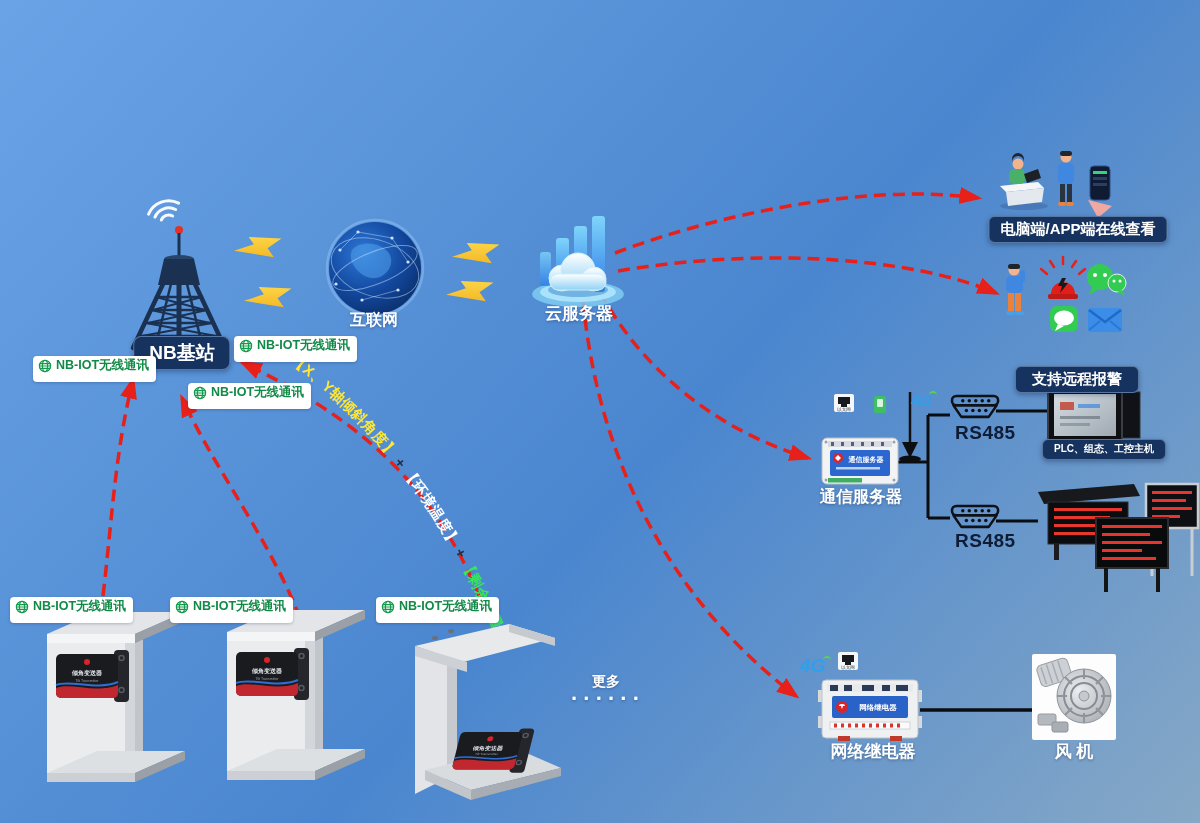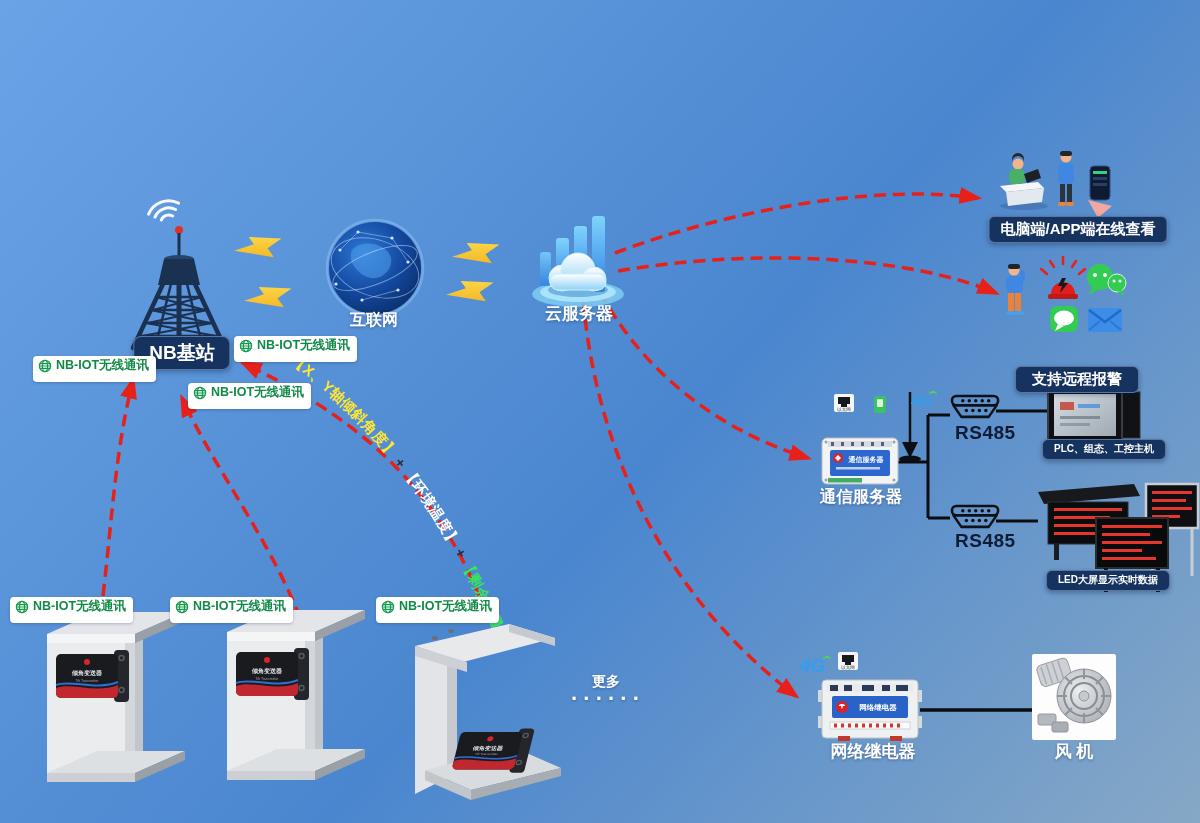--- a/index.html
+++ b/index.html
@@ -430,21 +430,20 @@
       <path d="M1,22 L12,13 M33,22 L22,13" stroke="#1f6ac8" stroke-width="2" opacity="0.6" fill="none"></path>
     </g>
   </g>
 </svg>
 
 
 <div class="badge big centerx" style="left:182px;top:336px;">NB基站</div>
 <div class="badge centerx" style="left:1078px;top:216px;font-size:15px;">电脑端/APP端在线查看</div>
 <div class="badge md centerx" style="left:1077px;top:334px;margin-top:32px;">支持远程报警</div>
 <div class="badge centerx" style="left:1104px;top:439px;">PLC、组态、工控主机</div>
-<div class="badge centerx" style="left:1108px;top:570px;">LED大屏显示实时数据</div>
 
 <div class="wlabel centerx" style="left:374px;top:310px;font-size:16px;">互联网</div>
 <div class="wlabel centerx" style="left:579px;top:302px;">云服务器</div>
 <div class="wlabel centerx" style="left:861px;top:486px;font-size:16.5px;">通信服务器</div>
 <div class="wlabel centerx" style="left:873px;top:740px;">网络继电器</div>
 <div class="wlabel centerx" style="left:1074px;top:740px;">风 机</div>
 <div class="wlabel centerx" style="left:606px;top:644px;font-size:14px;margin-top:29px;">更多</div>
 <div class="dots centerx" style="left:608px;top:686px;">······</div>
 
 <div class="rs485" style="left:955px;top:422px;">RS485</div>

